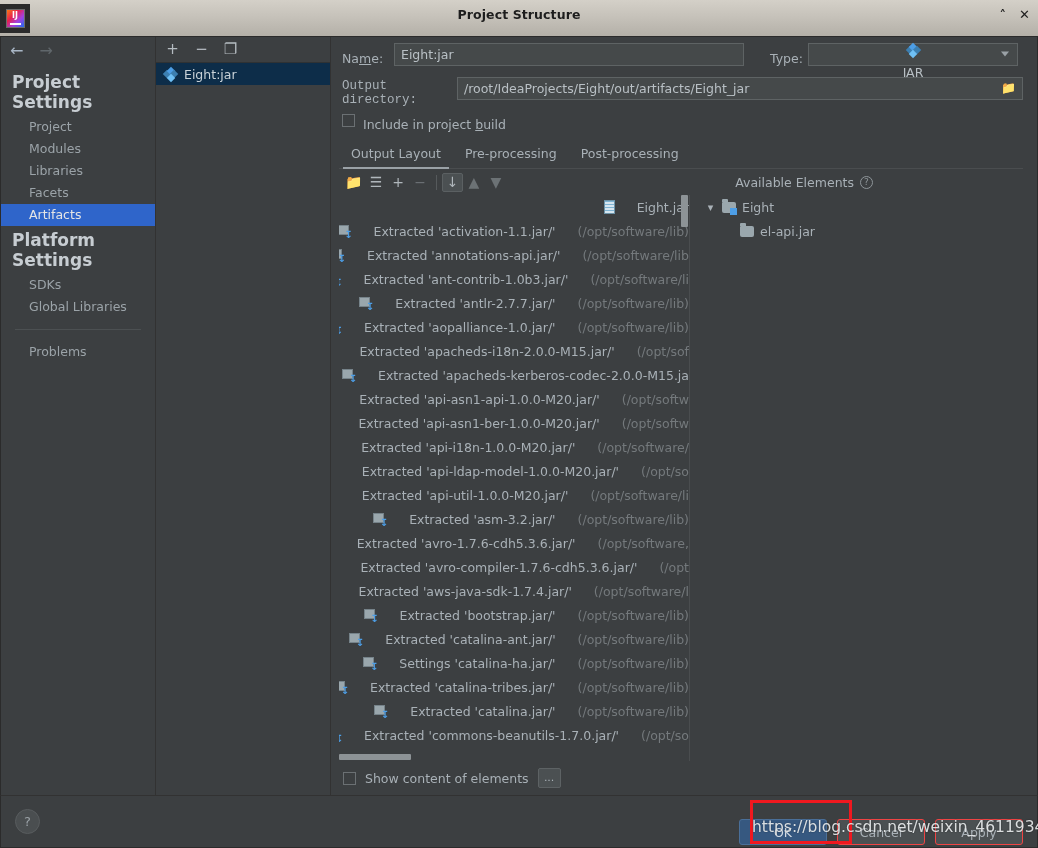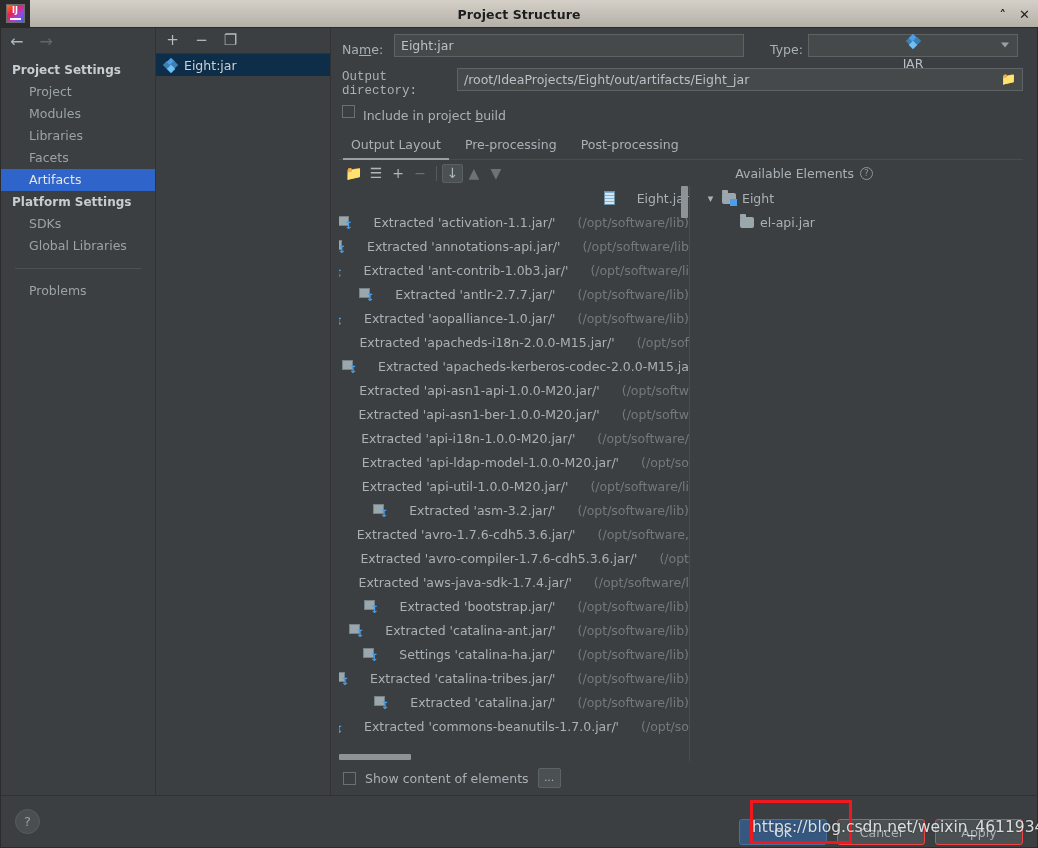--- a/index.html
+++ b/index.html
@@ -11,21 +11,21 @@
   }
   .window {
     position: relative;
     width: 1038px; height: 848px;
     background: #3c3f41;
     display: flex; flex-direction: column;
   }
 
   
   .titlebar {
-    height: 28px;
+    height: 37px;
     background: linear-gradient(to bottom, #d4d0c8 0%, #c3bfb7 55%, #b4b0a8 100%);
     border-bottom: 1px solid #2b2b2b;
     display: flex; align-items: center;
     position: relative; flex: none;
   }
   .tb-left {
     width: 30px; height: 29px;
     display: flex; align-items: center; justify-content: center;
     background: #2b2b2b;
   }
@@ -79,21 +79,21 @@
     display: flex; flex-direction: column;
   }
   .nav-arrows {
     height: 27px; display: flex; align-items: center;
     padding-left: 9px; gap: 16px;
   }
   .arrow { font-size: 16px; line-height: 1; color: #a9b7c6; }
   .arrow.dim { color: #60676b; }
   .nav-list { padding-top: 4px; }
   .nav-group {
-    color: #c7cdd2; font-size: 12px; font-weight: bold;
+    color: #c7cdd2; font-size: 17px; font-weight: bold;
     padding: 4px 0 4px 11px;
   }
   .nav-item {
     color: #9ba3a8; font-size: 12.5px;
     padding: 3px 0 3px 28px;
     line-height: 16px;
   }
   .nav-item.selected {
     background: #2f65ca; color: #e5e5e5;
   }

